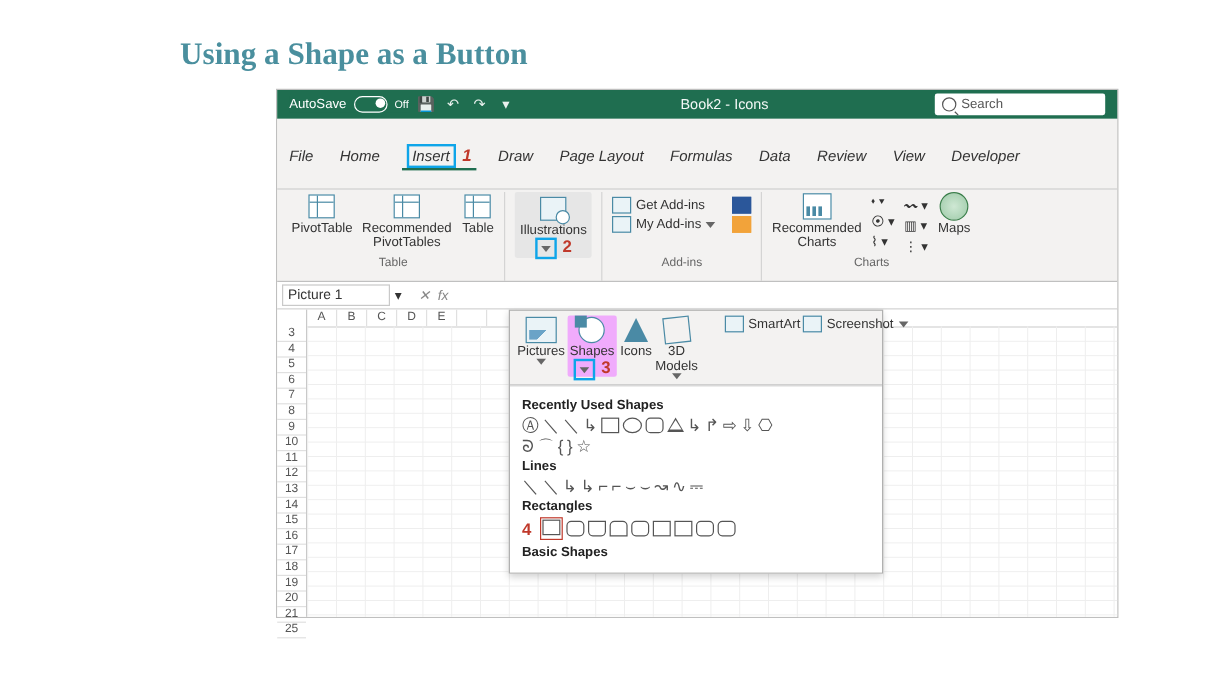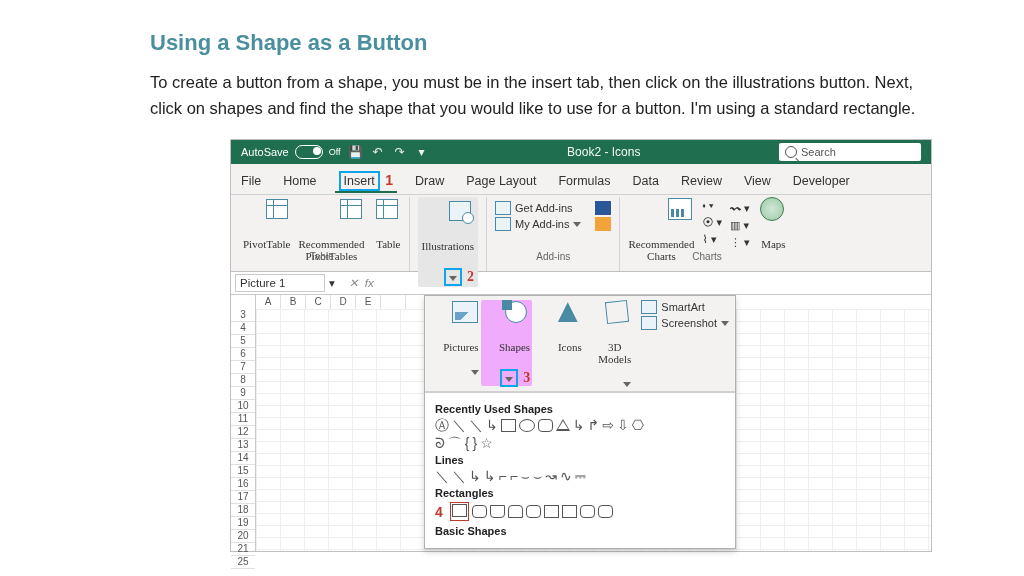--- a/index.html
+++ b/index.html
@@ -9,24 +9,25 @@
     height: 576px;
     background: #fff;
     font-family: Arial, Helvetica, sans-serif;
     color: #222;
     overflow: hidden;
   }
   .page {
     padding: 30px 80px 0 150px;
   }
   h1.title {
-    font-size: 22px;
+    font-size: 26px;
     color: #4a8f9e;
     font-weight: 600;
     margin: 0 0 14px 0;
+    font-family: Liberation Serif, serif;
   }
   p.body {
     font-size: 16.5px;
     line-height: 1.55;
     margin: 0 0 18px 0;
     color: #222;
   }
   .shot-wrap {
     margin-left: 80px;
     width: 700px;
@@ -94,24 +95,25 @@
     width: 10px; height: 10px; border: 1.3px solid #555; border-radius: 50%; position: relative;
   }
   .mag::after { content:""; position:absolute; bottom:-3px; right:-3px; width:4px; height:1.3px; background:#555; transform:rotate(45deg); }
 
   
   .tabrow {
     background: #f3f2f1;
     height: 26px;
     display: flex;
     align-items: flex-end;
-    padding: 2px 6px;
+    padding: 16px 6px;
     gap: 14px;
     font-size: 12.5px;
     color: #333;
+    font-style: italic;
   }
   .tab { padding: 4px 4px; cursor: default; }
   .tab.active { font-weight: 400; position: relative; }
   .tab .underline {
     position:absolute;
     left:0; right:0; bottom:-1px;
     height:2.5px;
     background:#1f6e50;
   }
   .redbox { border: 2px solid #0ea5e9; padding: 1px 3px; }
@@ -132,22 +134,22 @@
     display: flex;
     flex-direction: column;
     align-items: center;
     padding: 0 8px;
     border-right: 1px solid #d4d4d4;
     font-size: 11px;
   }
   .group:last-child { border-right: none; }
   .grow { display:flex; align-items:flex-start; gap:8px; height:52px; }
   .btn-large {
-    display:flex; flex-direction:column; align-items:flex-end; gap:17px;
-    font-size:11px; line-height:1.1; text-align:center;font-family:Liberation Serif, serif;
+    display:flex; flex-direction:column; align-items:center; gap:0;
+    font-size:11px; line-height:1.1; text-align:center;
   }
   .glabel { font-size:10px; color:#666; margin-top:2px; height:14px; }
   .icon-box { width:28px; height:24px; display:flex; align-items:center; justify-content:center; }
   .tbl-icon { width:20px; height:18px; border:1.2px solid #4a8aa5; position:relative; background:#fff; }
   .tbl-icon::before { content:""; position:absolute; top:5px; left:0; right:0; border-top:1px solid #4a8aa5; }
   .tbl-icon::after { content:""; position:absolute; top:0; bottom:0; left:6px; border-left:1px solid #4a8aa5; }
   .illus-icon { width:20px; height:18px; border:1.2px solid #4a8aa5; background:#eaf3f7; position:relative; }
   .illus-icon::after { content:""; position:absolute; right:-4px; bottom:-4px; width:10px; height:10px; border-radius:50%; background:#fff; border:1.2px solid #4a8aa5; }
 
   .illustrations-btn { background:#e6e6e6; padding:2px 4px; border-radius:2px; }
@@ -205,42 +207,41 @@
     font-size:11px;
   }
   .illus-row .btn-large { width:54px; }
   .shapes-sel { background:#f0abfc; padding:0 2px; border-radius:2px; }
   .pic-ico { width:24px; height:20px; border:1.2px solid #4a8aa5; background:#eaf3f7; position:relative; }
   .pic-ico::after { content:""; position:absolute; left:2px; bottom:2px; right:2px; height:8px; background:linear-gradient(135deg,#6aa3c7 0 50%, transparent 50%); }
   .circ-ico { width:20px; height:20px; border-radius:50%; border:1.4px solid #4a8aa5; background:#fff; position:relative; }
   .circ-ico::before { content:""; position:absolute; left:-4px; top:-2px; width:10px; height:10px; background:#4a8aa5; }
   .icons-ico { width:20px; height:20px; background:#4a8aa5; clip-path: polygon(50% 0,100% 100%,0 100%); }
   .cube-ico { width:20px; height:20px; border:1.3px solid #4a8aa5; transform: skewY(-6deg) skewX(6deg); }
-  .side-col { display:flex; flex-direction:column; gap:2px; font-size:11px; margin-left:8px; }
+  .side-col { display:flex; flex-direction:row; gap:2px; font-size:11px; margin-left:20px; }
 
   .shapes-menu {
     background:#fff; border-top:1px solid #d0d0d0;
     padding:6px 10px 8px 10px;
     font-size:11px; color:#222;
   }
   .sec-title { font-weight:700; font-size:11px; margin:4px 0 3px 0; }
   .shape-row { display:flex; flex-wrap:wrap; gap:3px; align-items:center; color:#555; font-size:14px; line-height:1; margin-bottom:4px; }
   .box-glyph { width:13px; height:11px; border:1.3px solid #555; display:inline-block; }
   .rnd-glyph { width:13px; height:11px; border:1.3px solid #555; border-radius:4px; display:inline-block; }
   .ell-glyph { width:14px; height:11px; border:1.3px solid #555; border-radius:50%; display:inline-block; }
   .tri-glyph { width:0; height:0; border-left:7px solid transparent; border-right:7px solid transparent; border-bottom:12px solid transparent; border-bottom-color:#555; display:inline-block; position:relative; }
   .tri-glyph::after { content:""; position:absolute; left:-5px; top:2px; width:0; height:0; border-left:5px solid transparent; border-right:5px solid transparent; border-bottom:8px solid #fff; }
   .first-red { border:1.6px solid #c0392b; padding:1px; }
 </style>
 </head>
 <body>
 
 <div class="page">
   <h1 class="title">Using a Shape as a Button</h1>
-  <p class="body">To create a button from a shape, you must be in the insert tab, then click on the illustrations button. Next, click on shapes and find the shape that you would like to use for a button. I'm using a standard rectangle.</p>
 
   <div class="shot-wrap">
 
     <div class="titlebar">
       <div class="autosave-pill">
         <span>AutoSave</span>
         <span class="pill"></span>
         <span style="font-size:9px">Off</span>
       </div>
       <span class="qat-icon">💾</span>

